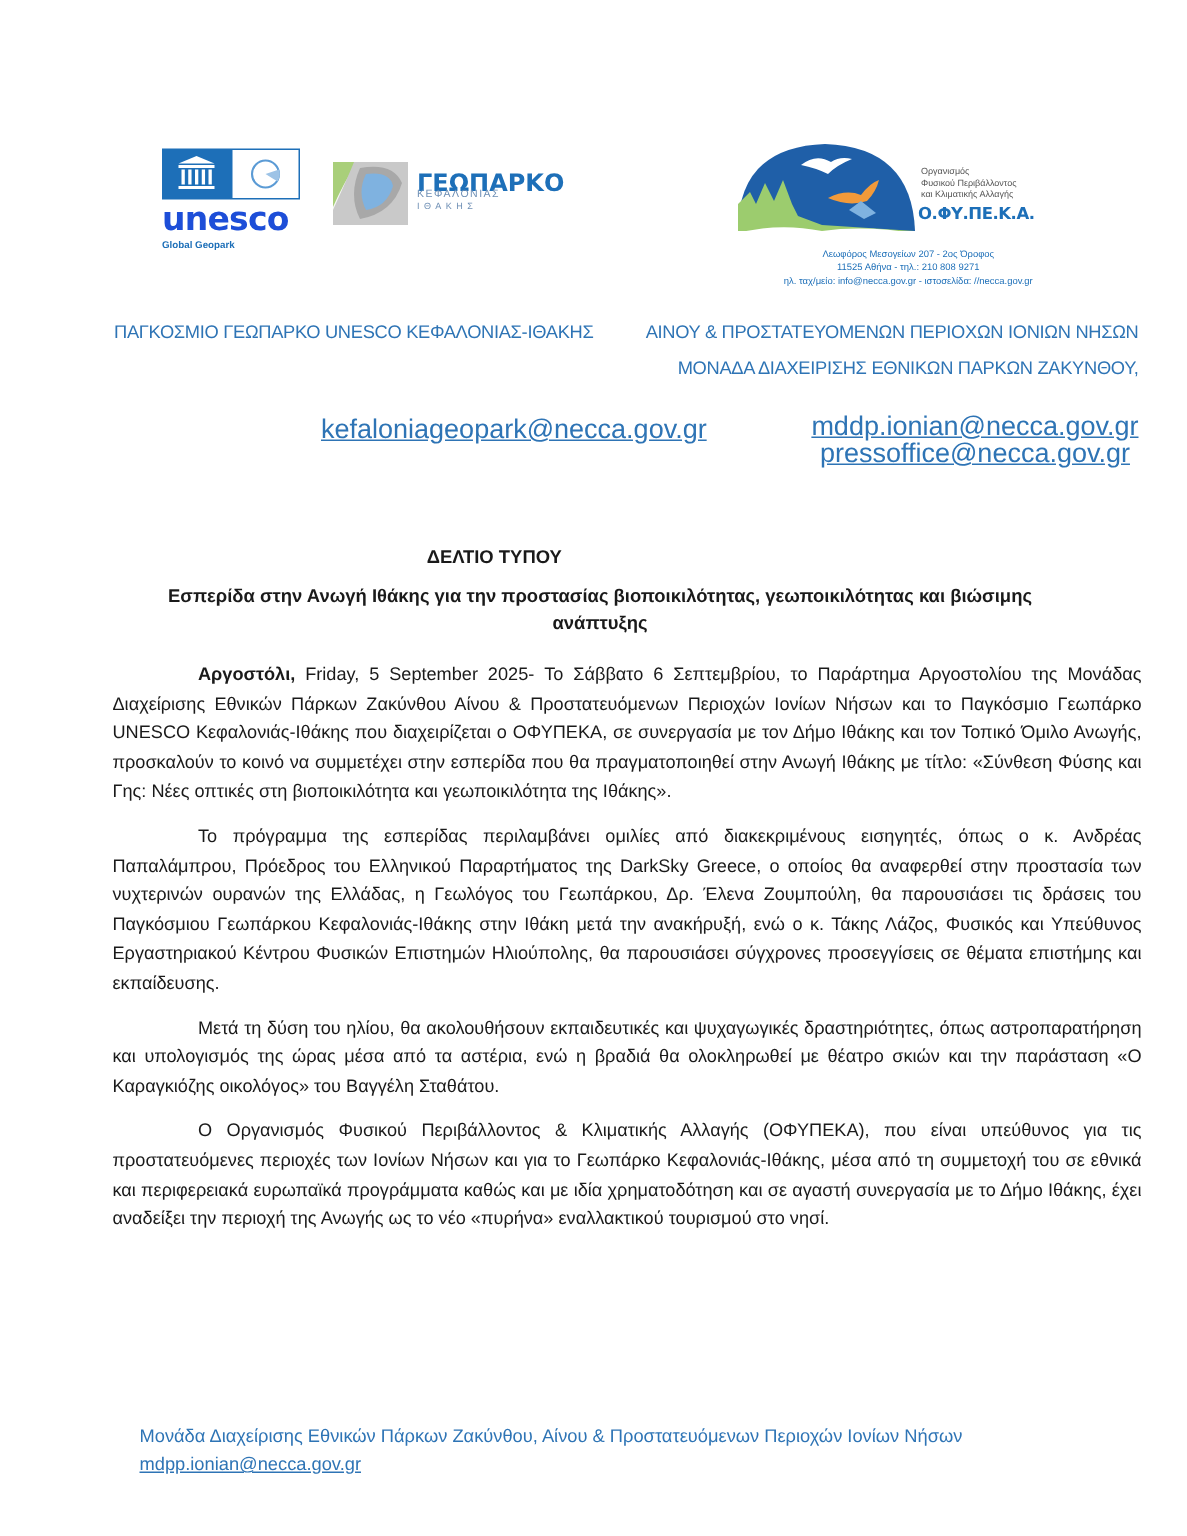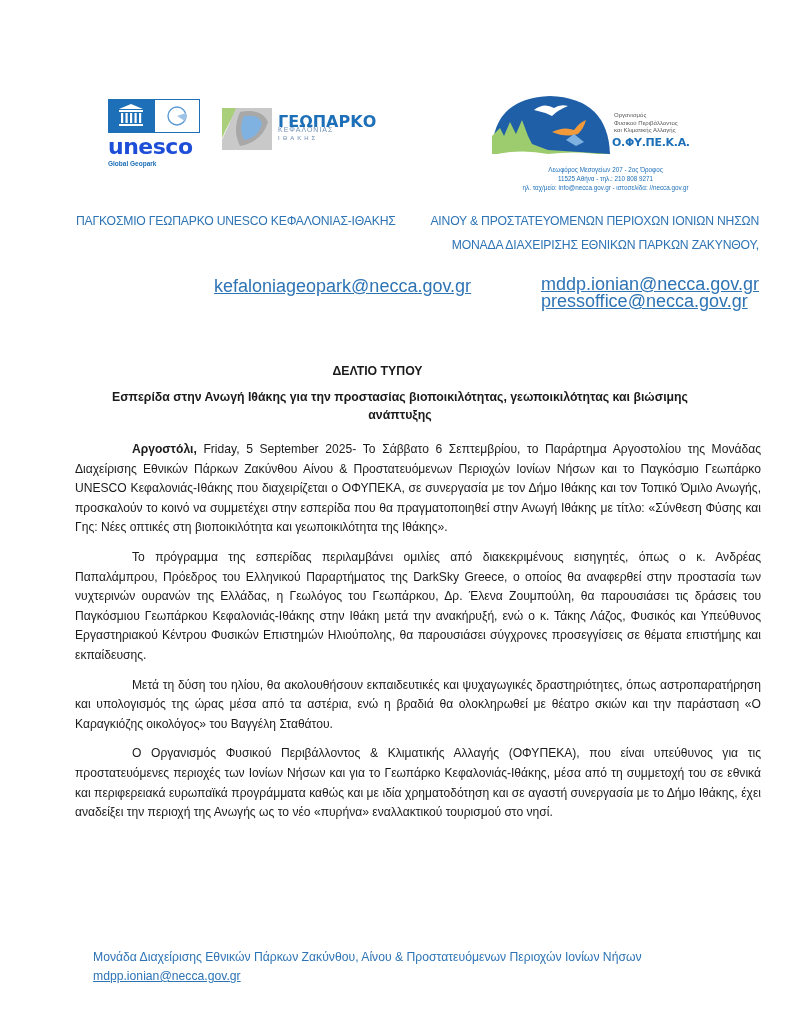--- a/index.html
+++ b/index.html
@@ -29,24 +29,24 @@
   .ofypeka .orgtxt { position:absolute; left:126px; top:20px; font-size:6px; color:#555; line-height:7.5px; }
   .ofypeka .brand { position:absolute; left:124px; top:44px; font-size:11px; font-weight:bold; color:#1d6fb8; font-family:"DejaVu Sans", sans-serif; letter-spacing:-0.3px; }
   .ofypeka .addr { position:absolute; left:0; top:73px; width:235px; text-align:center; font-size:6.3px; color:#1d6fb8; line-height:9px; }
 
   
   .hdr { color:#2e74b5; font-size:12.2px; font-family:"Liberation Sans Narrow","Liberation Sans", sans-serif; letter-spacing:-0.2px; }
   .hdr-left { left:76px; top:214px;text-align:center; }
   .hdr-right { right:32px; top:214px; text-align:right; line-height:24px; top:209px; }
   .mail { color:#2e74b5; text-decoration:underline; font-size:18px; }
   .mail-left { left:214px; top:276px; }
-  .mail-right { right:32px; top:276px; text-align:left; line-height:17px; }
+  .mail-right { right:32px; top:276px; text-align:center; line-height:17px; }
 
   
-  .title { left:0; width:659px; top:364px; text-align:center; font-size:12.3px; font-weight:bold;padding-left:48px; }
+  .title { left:0; width:659px; top:364px; text-align:center; font-size:12.3px; font-weight:bold; }
   .subtitle { left:100px; width:600px; top:388px; text-align:center; font-size:12.3px; font-weight:bold; line-height:18px; }
 
   
   .body { left:75px; width:686px; top:440px; font-size:12.1px; line-height:19.6px; text-align:justify; }
   .body p { margin:0 0 10px 0; text-indent:57px; }
   .body b { font-weight:bold; }
 
   .footer { left:93px; top:948px; font-size:12.2px; color:#2e74b5; line-height:19px; }
   .footer .fm { text-decoration:underline;margin-top:20px; }
 </style>

